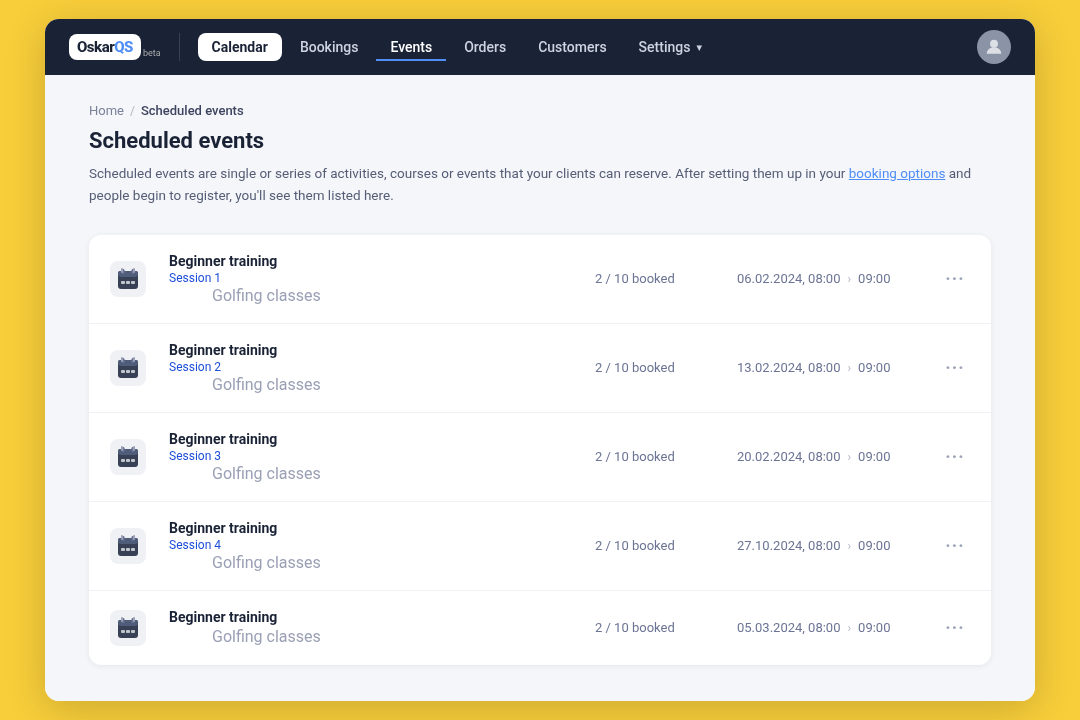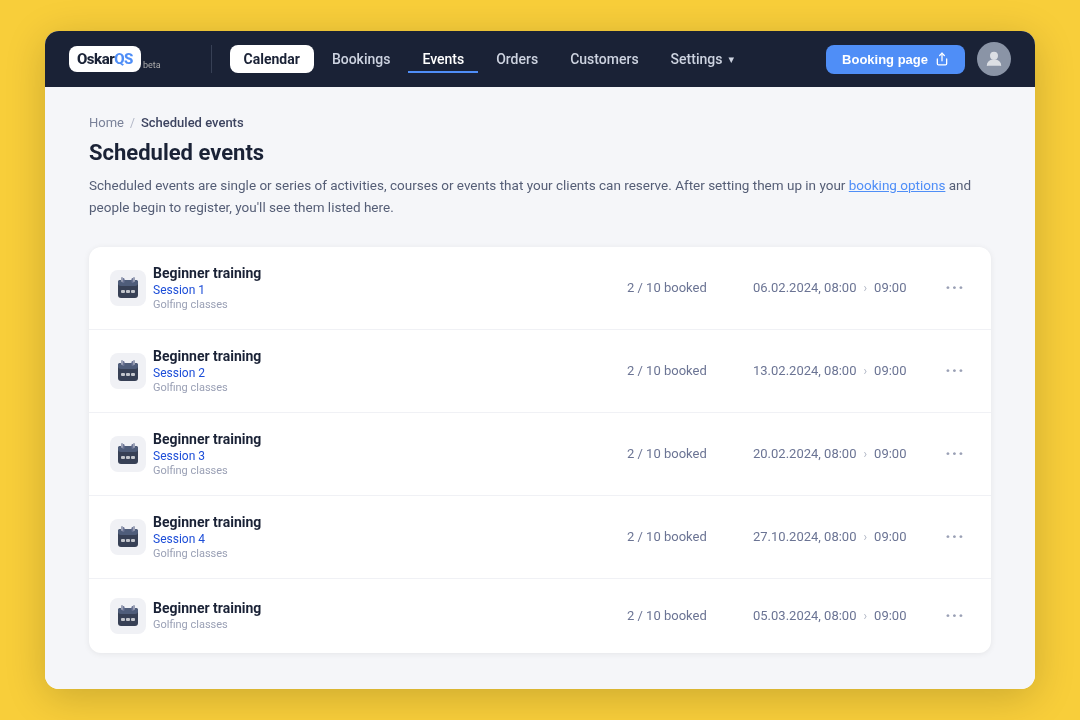--- a/index.html
+++ b/index.html
@@ -27,21 +27,21 @@
       display: flex;
       align-items: center;
       padding: 0 24px;
       height: 56px;
       gap: 0;
     }
     .logo-wrap {
       display: flex;
       align-items: flex-start;
       gap: 0;
-      margin-right: 32px;
+      margin-right: 0;
     }
     .logo-box {
       background: #fff;
       border-radius: 8px;
       padding: 4px 8px;
       display: flex;
       align-items: center;
       gap: 4px;
     }
     .logo-text {
@@ -167,21 +167,21 @@
       background: #fff;
       border-radius: 12px;
       overflow: hidden;
       box-shadow: 0 1px 6px rgba(0,0,0,0.07);
     }
     .event-row {
       display: flex;
       align-items: center;
       padding: 18px 20px;
       border-bottom: 1px solid #f0f1f5;
-      gap: 6px;
+      gap: 22px;
       cursor: pointer;
       transition: background 0.1s;
     }
     .event-row:last-child { border-bottom: none; }
     .event-icon {
       width: 38px;
       height: 38px;
       flex-shrink: 0;
       display: flex;
       align-items: center;
@@ -196,22 +196,23 @@
       font-weight: 700;
       color: #1a2236;
       margin-bottom: 2px;
     }
     .event-session {
       font-size: 12px;
       color: #1d4ed8;
       margin-bottom: 1px;
     }
     .event-category {
-      font-size: 11px;
+      font-size: 16px;
       color: #9aa0b5;
+      margin-left: 43px;
     }
     .event-booking {
       font-size: 13px;
       color: #6b7494;
       min-width: 120px;
       text-align: left;
     }
     .event-time {
       display: flex;
       align-items: center;
@@ -264,28 +265,20 @@
       <span class="nav-link">Bookings</span>
       <span class="nav-link events-active">Events</span>
       <span class="nav-link">Orders</span>
       <span class="nav-link">Customers</span>
       <span class="nav-link" style="display:flex;align-items:center;gap:4px;">
         <span>Settings</span>
         <span class="settings-chevron">▾</span>
       </span>
     </div>
     <div class="nav-right">
-      <button class="booking-page-btn">
-        <span>Booking page</span>
-        <svg width="14" height="14" viewBox="0 0 24 24" fill="none" stroke="white" stroke-width="2.2" stroke-linecap="round" stroke-linejoin="round">
-          <path d="M4 12v8a2 2 0 0 0 2 2h12a2 2 0 0 0 2-2v-8"></path>
-          <polyline points="16 6 12 2 8 6"></polyline>
-          <line x1="12" y1="2" x2="12" y2="15"></line>
-        </svg>
-      </button>
       <div class="avatar">
         <svg width="20" height="20" viewBox="0 0 24 24" fill="white" stroke="white" stroke-width="1.5">
           <circle cx="12" cy="8" r="4"></circle>
           <path d="M4 20c0-4 3.6-7 8-7s8 3 8 7"></path>
         </svg>
       </div>
     </div>
   </nav>
 
   <div class="content">

